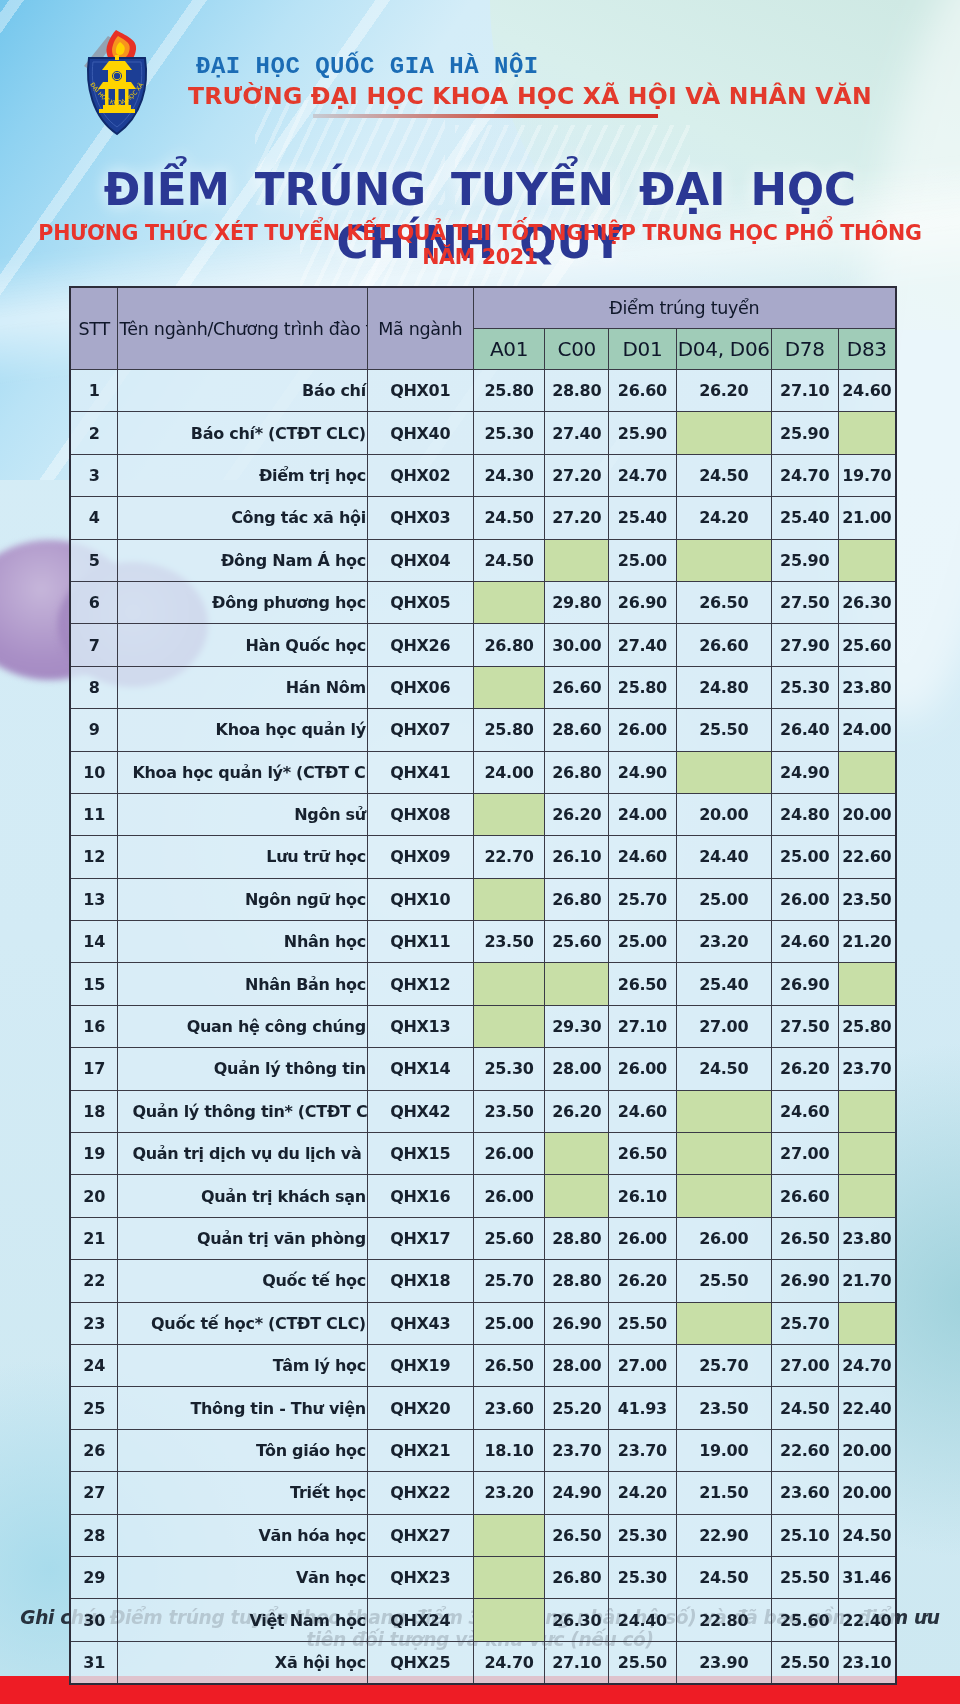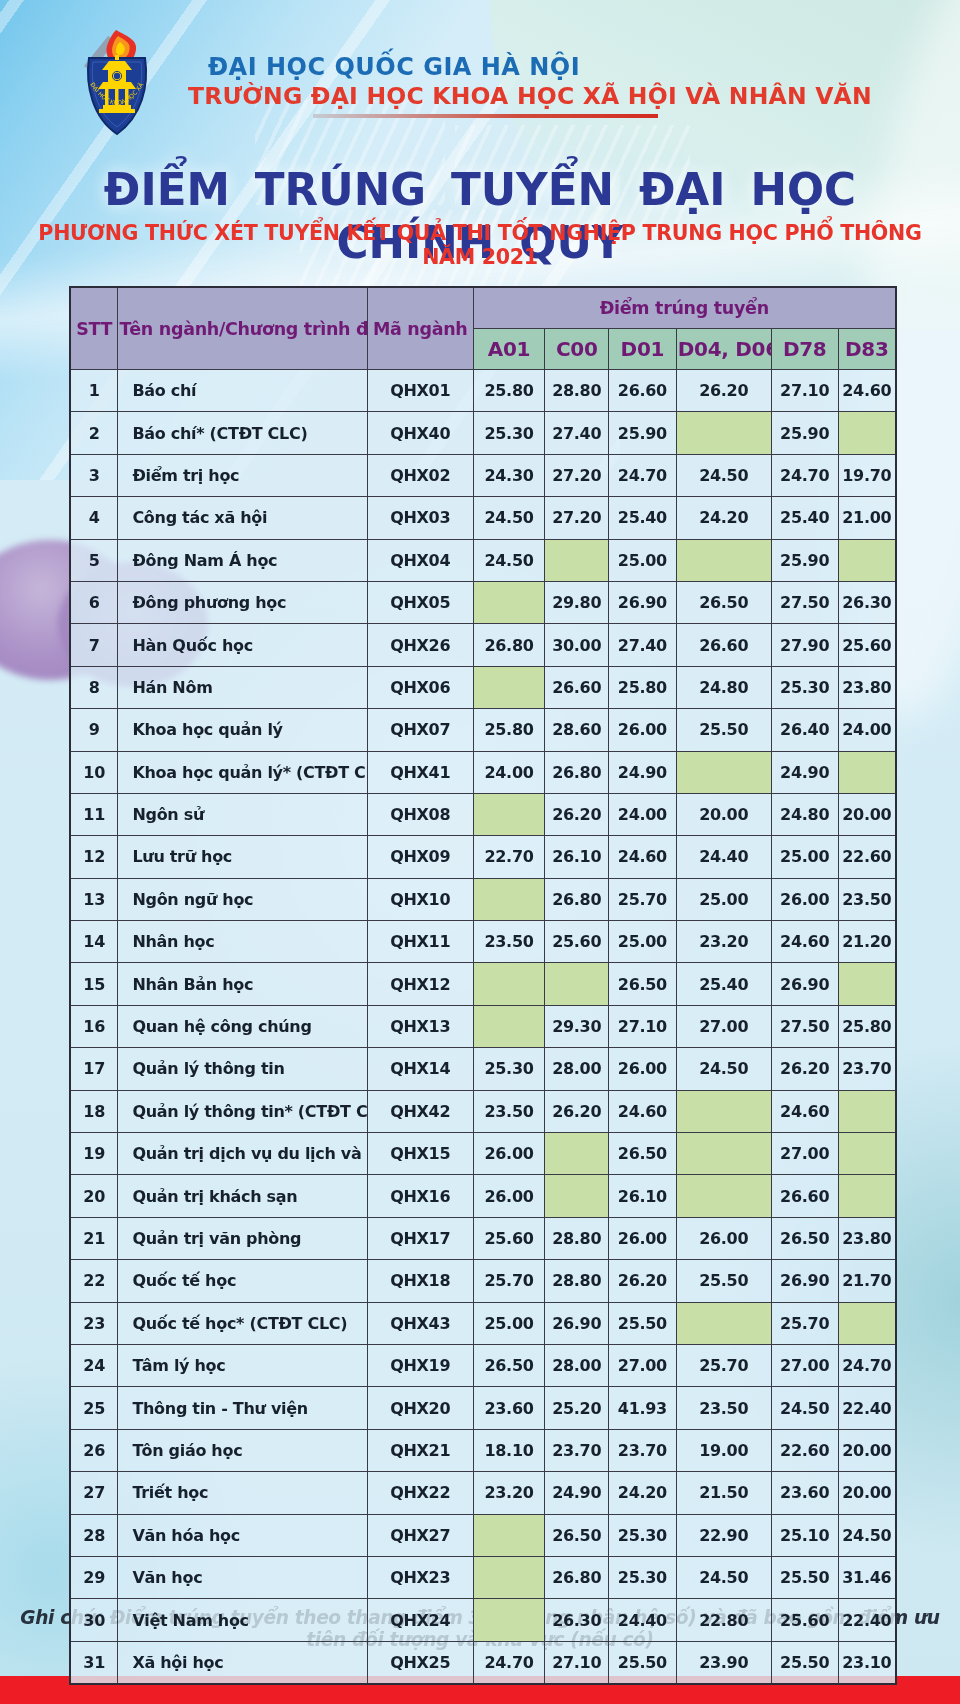--- a/index.html
+++ b/index.html
@@ -41,50 +41,50 @@
   .bg-cyan-bl{left:-180px;top:1340px;width:460px;height:460px;
     background:radial-gradient(circle,rgba(164,218,235,.9) 0%,rgba(164,218,235,0) 65%);}
   .hatch{position:absolute;pointer-events:none;opacity:.4;
     background:repeating-linear-gradient(115deg,rgba(255,255,255,.75) 0 4px,rgba(255,255,255,0) 4px 15px);}
   .hatch1{left:255px;top:100px;width:190px;height:105px;}
   .hatch2{left:455px;top:125px;width:235px;height:110px;}
   .hatch3{left:300px;top:210px;width:230px;height:95px;}
   
   .masthead{position:absolute;left:0;top:0;width:100%;z-index:2;}
   .logo{position:absolute;left:74px;top:28px;width:86px;height:112px;}
-  .uni-name{position:absolute;left:208px;top:53px;font-size:24px;font-weight:700;
-    color:#1b6cb5;letter-spacing:.5px;}
+  .uni-name{position:absolute;left:196px;top:53px;font-size:24px;font-weight:700;
+    color:#1b6cb5;letter-spacing:.5px;font-family:Liberation Mono, monospace;}
   .school-name{position:absolute;left:188px;top:82px;font-size:23.5px;font-weight:800;
     color:#e33a2c;letter-spacing:.2px;}
   .separator{position:absolute;left:313px;top:114px;width:345px;height:4px;
     background:linear-gradient(90deg,#c6cbd3 0%,#cf4a3a 60%,#d42b22 100%);}
   .main-title{position:absolute;left:0;top:163px;width:100%;text-align:center;z-index:2;
     font-size:45px;font-weight:800;color:#2b3894;letter-spacing:0;word-spacing:10px;
     transform:scaleX(.97);text-shadow:0 0 16px rgba(255,255,255,.85);}
   .sub-title{position:absolute;left:0;top:221px;width:100%;text-align:center;z-index:2;
     font-size:21px;font-weight:800;color:#e8342b;letter-spacing:-.3px;transform:scaleX(.98);}
   
   table.score-table{
     position:absolute;left:69px;top:286px;width:828px;z-index:3;
     border-collapse:collapse;table-layout:fixed;
     font-family:"DejaVu Sans",sans-serif;
   }
   .score-table th,.score-table td{
     border:1.5px solid #3a3a46;text-align:center;vertical-align:middle;
     overflow:hidden;white-space:nowrap;
   }
   .score-table{border:2.5px solid #2d2d3a;}
-  .score-table thead th{background:#a8a9ca;color:#701a75;font-size:17.5px;font-weight:700;letter-spacing:-.3px;}
+  .score-table thead th{background:#a8a9ca;color:#0f172a;font-size:17.5px;font-weight:400;letter-spacing:-.3px;}
   .score-table thead tr.codes th{background:#a0ccb8;font-size:20px;height:38px;}
   .score-table thead tr.grouprow th{height:38px;}
   .score-table tbody td{
     background:rgba(219,238,247,.8);color:#17212e;font-size:16px;font-weight:700;
     height:39.4px;letter-spacing:-.3px;
   }
-  .score-table tbody td.name{text-align:left;padding-left:14px;font-weight:600;}
+  .score-table tbody td.name{text-align:right;padding-left:14px;font-weight:600;}
   .score-table tbody td.empty{background:#c8dfa7;}
   
   .note{position:absolute;left:0;top:1606px;width:100%;text-align:center;z-index:2;
     font-size:19px;font-style:italic;font-weight:600;color:#27323e;letter-spacing:-.4px;transform:scaleX(.98);}
   .red-bar{position:absolute;left:0;top:1676px;width:100%;height:28px;background:#ee1c25;z-index:2;}
 </style>
 </head>
 <body>
 
 <div class="poster">

